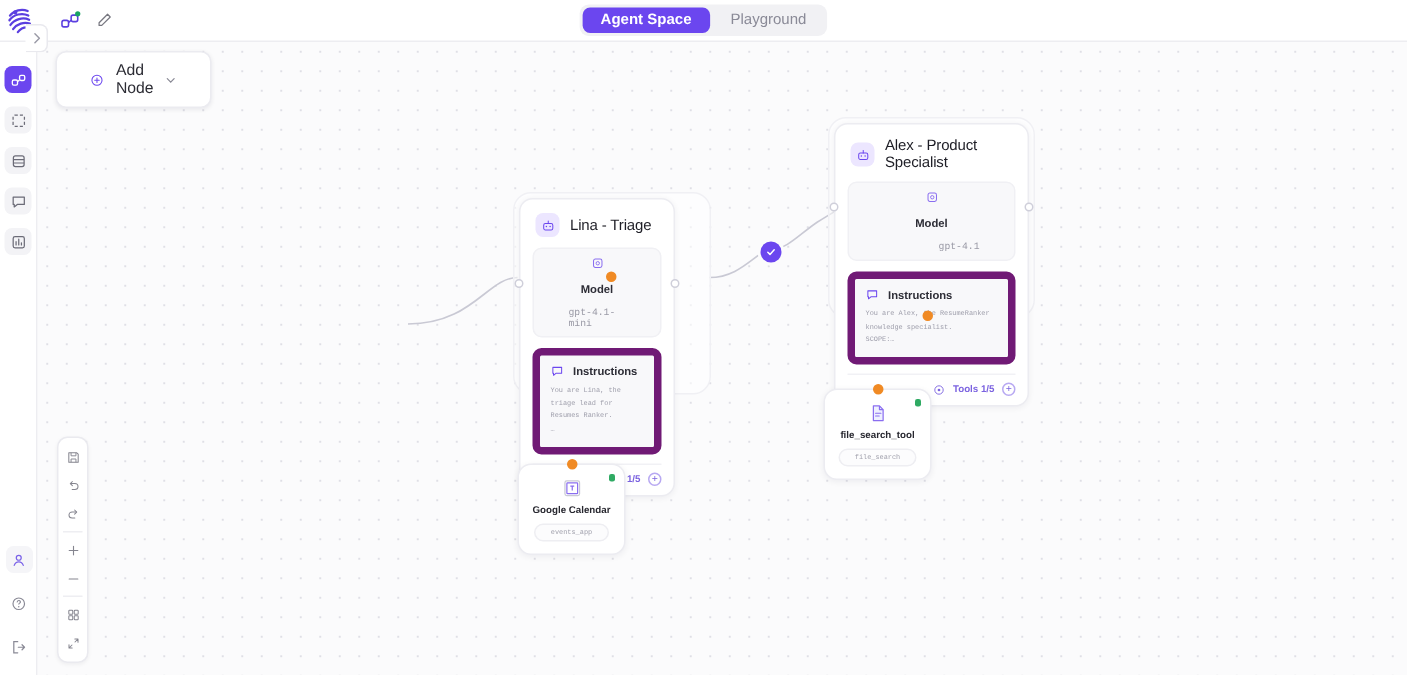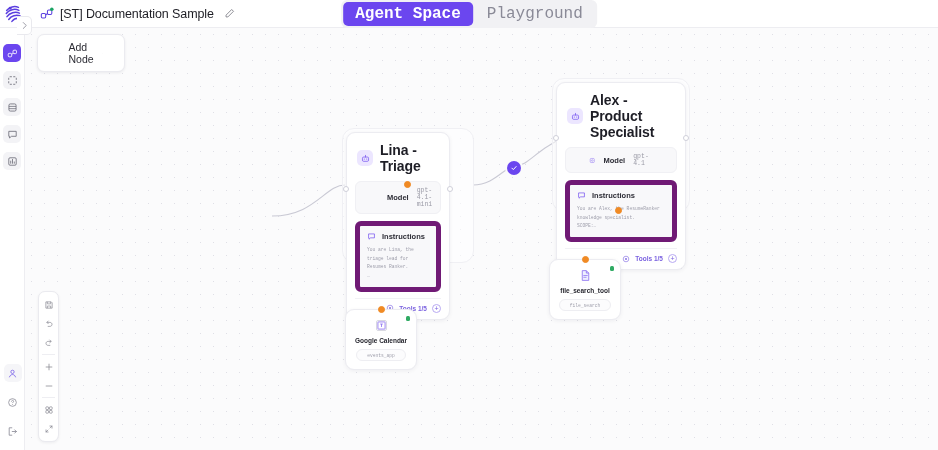--- a/index.html
+++ b/index.html
@@ -27,23 +27,23 @@
     font-size: 12.5px; color: #1d1d24; letter-spacing: -0.1px; white-space: nowrap;
   }
   .edit-pencil { width: 11px; height: 11px; margin-left: 4px; opacity: .75; cursor: pointer; }
 
   .seg-wrap {
     position: absolute; left: 50%; transform: translateX(-50%);
     background: #f1f1f4; border-radius: 6px; padding: 2px;
     display: flex; gap: 2px;
   }
   .seg {
-    font-size: 16px; padding: 3px 12px; border-radius: 5px;
+    font-size: 10px; padding: 3px 12px; border-radius: 5px;
     color: #8a8a97; cursor: pointer; white-space: nowrap; border: none; background: transparent;
-    font-family: Liberation Mono, monospace;
+    font-family: Liberation Sans, sans-serif;
   }
   .seg.active { background: #6b46ef; color: #ffffff; font-weight: 600; }
 
   .hdr-right {
     position: absolute; right: 8px; display: flex; align-items: center; gap: 8px;
   }
   .btn-manage {
     display: flex; align-items: center; gap: 7px;
     background: #f5f5f7; border: 1px solid #e7e7ec; border-radius: 6px;
     font-size: 10.5px; color: #3a3a44; padding: 4px 9px; cursor: pointer;
@@ -92,21 +92,21 @@
     background-image: radial-gradient(#dfdfe6 0.8px, transparent 0.8px);
     background-size: 13px 13px;
     overflow: hidden;
   }
 
   .add-node-btn {
     position: absolute; top: 6px; left: 12px;
     background: #ffffff; border: 1px solid #ebebf0; border-radius: 7px;
     box-shadow: 0 1px 3px rgba(20,20,40,.07);
     display: flex; align-items: center; gap: 8px;
-    padding: 6px 22px; width: 88px; cursor: pointer; z-index: 20;
+    padding: 6px 22px; width: 104px; cursor: pointer; z-index: 20;
   }
   .add-node-label { font-size: 10.5px; color: #2c2c34; flex: 1; }
 
   
   .canvas-tools {
     position: absolute; left: 13px; bottom: 8px; width: 21px;
     background: #ffffff; border: 1px solid #eaeaef; border-radius: 7px;
     box-shadow: 0 1px 3px rgba(20,20,40,.06);
     display: flex; flex-direction: column; align-items: center;
     padding: 3px 0; z-index: 20;
@@ -128,26 +128,26 @@
     position: absolute; border-radius: 12px; background: rgba(255,255,255,.55);
     border: 1px solid #f0f0f4; z-index: 9;
   }
   .node-head {
     display: flex; align-items: center; gap: 7px; padding: 9px 10px 7px 10px;
   }
   .node-avatar {
     width: 16px; height: 16px; border-radius: 5px; background: #ece6ff;
     display: flex; align-items: center; justify-content: center; flex: none;
   }
-  .node-title { font-size: 14px; color: #1e1e26; font-weight: 700; letter-spacing: -.1px; }
+  .node-title { font-size: 10px; color: #1e1e26; font-weight: 400; letter-spacing: -.1px; }
 
   .node-row {
     margin: 0 8px 7px 8px; padding: 5px 23px;
     background: #f8f8fa; border: 1px solid #f0f0f4; border-radius: 6px;
-    display: flex; align-items: center; gap: 8px;
+    display: flex; align-items: center; gap: 8px; flex-direction: column;
   }
   .row-label { font-size: 7.5px; color: #2d2d36; font-weight: 600; }
   .row-value { margin-left: auto; font-size: 6.5px; color: #9a9aa6; font-family: "Liberation Mono", monospace; }
 
   .instr-box {
     margin: 0 8px 6px 8px; padding: 6px 7px;
     background: #f8f8fa; border: 5px solid #701a75; border-radius: 6px;
   }
   .instr-head { display: flex; align-items: center; gap: 6px; margin-bottom: 5px; }
   .instr-text {
@@ -219,21 +219,20 @@
       </svg>
     </div>
 
     <div class="hdr-title-wrap">
       <svg class="node-chip-icon" viewBox="0 0 16 16">
         <rect x="1.5" y="7.5" width="5" height="5" rx="1.4" fill="none" stroke="#5b3fe0" stroke-width="1.2"></rect>
         <rect x="8.5" y="3.5" width="5" height="5" rx="1.4" fill="none" stroke="#5b3fe0" stroke-width="1.2"></rect>
         <path d="M6.6 9 8.4 7.6" stroke="#5b3fe0" stroke-width="1.2"></path>
         <circle cx="13.5" cy="2.5" r="2" fill="#19a463"></circle>
       </svg>
-      <span class="hdr-title">[ST] Documentation Sample</span>
       <svg class="edit-pencil" viewBox="0 0 16 16">
         <path d="M11.2 2.2 13.8 4.8 5.6 13H3v-2.6z" fill="none" stroke="#4a4a56" stroke-width="1.2" stroke-linejoin="round"></path>
       </svg>
     </div>
 
     <div class="seg-wrap">
       <button class="seg active">Agent Space</button>
       <button class="seg">Playground</button>
     </div>
 

